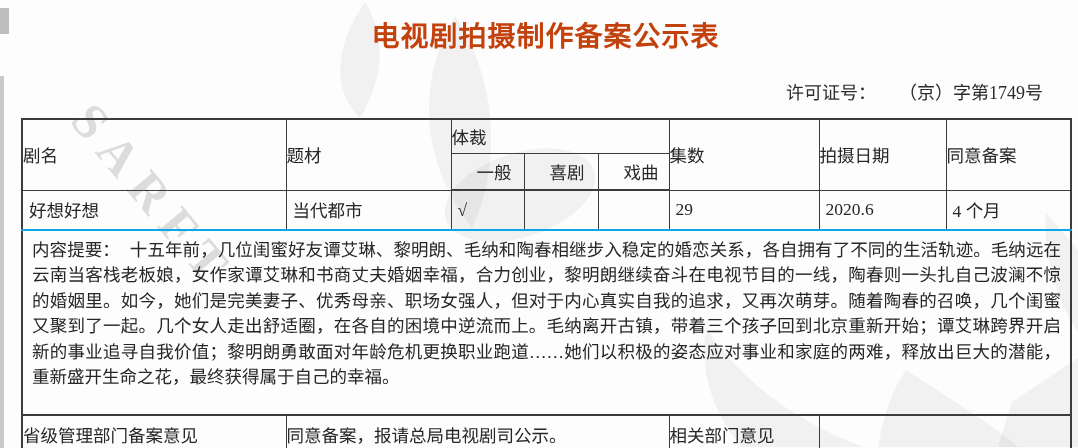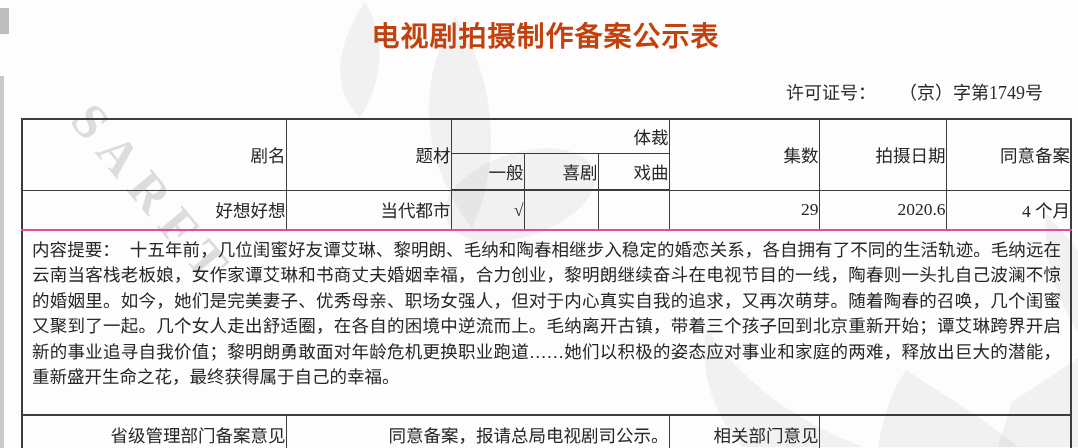--- a/index.html
+++ b/index.html
@@ -37,26 +37,26 @@
   table.form {
     position:absolute; left:21px; top:118px; width:1049px;
     table-layout:fixed; border-collapse:collapse;
     font-family:"Liberation Serif","DejaVu Serif",serif;
   }
   table.form, table.form td {
     border:1px solid #3c3c3c;
   }
   table.form { border-width:2px; }
   table.form td {
-    padding:0; text-align:right; vertical-align:middle;
+    padding:0; text-align:left; vertical-align:middle;
     font-size:17.5px; color:#262626; overflow:hidden;
   }
   tr.r-head1 td { height:33px; }
   tr.r-head2 td { height:35px; border-bottom:2px solid #3c3c3c;padding-left:25px; }
-  tr.r-data td { height:38px; border-bottom:2px solid #ec4899; }
+  tr.r-data td { height:38px; border-bottom:2px solid #0ea5e9;padding-left:6px; }
   tr.r-syn td {
     height:176px; border-bottom:2px solid #3c3c3c;
     text-align:justify; vertical-align:top;
     padding:7px 9px 0 9px; line-height:25.4px; font-size:17.5px;
   }
   tr.r-foot td { height:36px; }
   .syn-label { margin-right:10px; }
   .checkmark { font-size:17px; }
 </style>
 </head>

